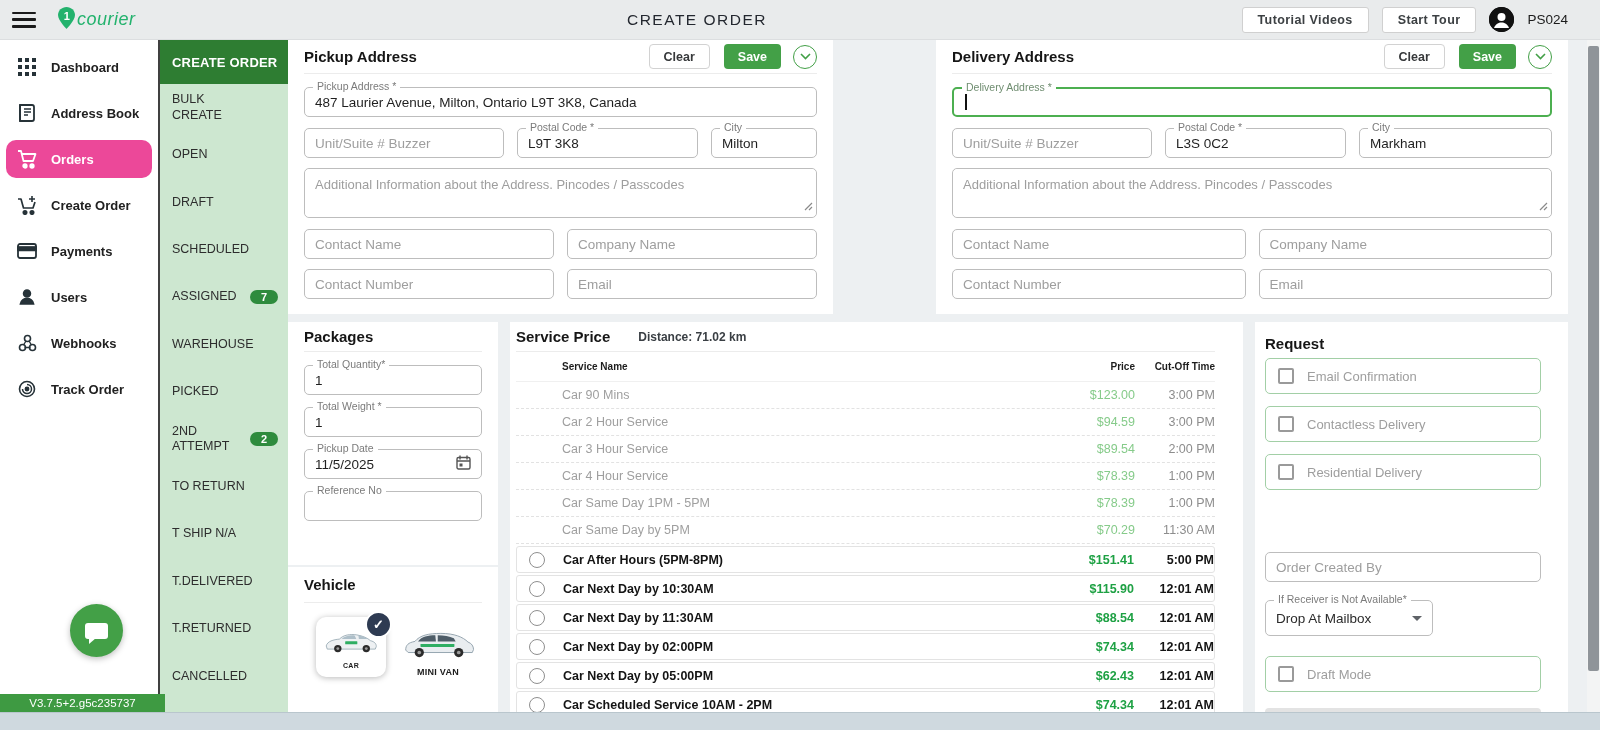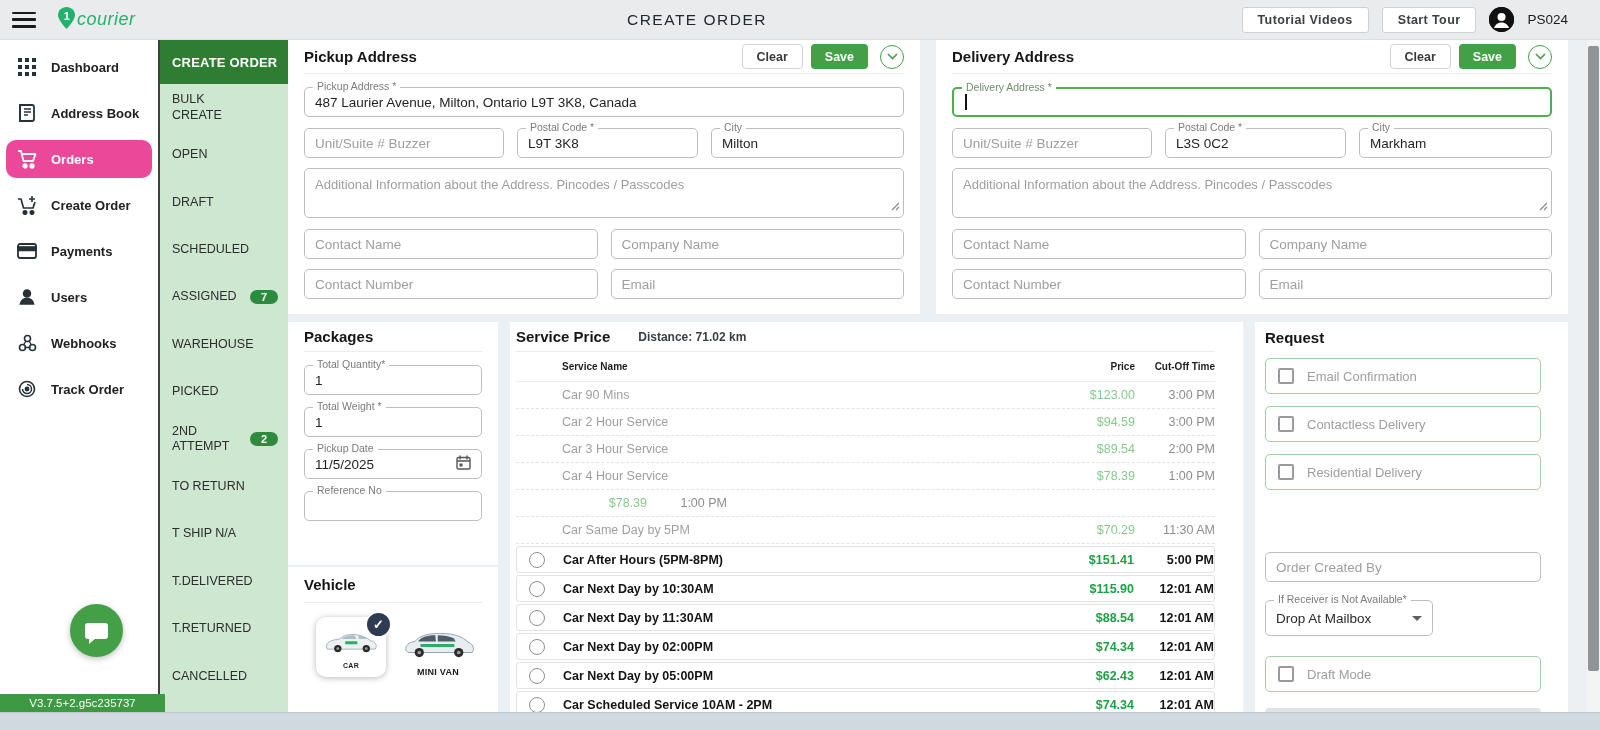--- a/index.html
+++ b/index.html
@@ -31,21 +31,21 @@
 .subbar-head{height:44px;background:#2e7d32;color:#fff;font-weight:700;font-size:13px;display:flex;align-items:center;padding-left:12px;letter-spacing:.2px;}
 .sub-item{height:47.4px;display:flex;align-items:center;padding:0 8px 0 12px;font-size:12.5px;color:#2d2d2d;cursor:pointer;position:relative;}
 .sub-item .lbl{max-width:76px;line-height:1.25;}
 .sub-badge{position:absolute;right:10px;background:#2e8b3d;color:#fff;font-size:11px;font-weight:700;border-radius:9px;padding:1px 11px;}
 
 
 .panel{position:absolute;background:#fff;}
 .sec-head{display:flex;align-items:center;height:34px;border-bottom:1px solid #ececec;}
 .sec-title{font-size:15px;font-weight:700;color:#161616;}
 .btn-clear{margin-left:auto;background:#fff;border:1px solid #d2d2d2;border-radius:4px;height:25px;padding:0 14px;font-size:12.5px;font-weight:700;color:#37393b;cursor:pointer;}
-.btn-save{margin-left:8px;background:#43a047;border:none;border-radius:4px;height:25px;padding:0 14px;font-size:12.5px;font-weight:700;color:#fff;cursor:pointer;}
+.btn-save{margin-left:14px;background:#43a047;border:none;border-radius:4px;height:25px;padding:0 14px;font-size:12.5px;font-weight:700;color:#fff;cursor:pointer;}
 .chev{margin-left:12px;width:24px;height:24px;border:1.5px solid #43a047;border-radius:50%;display:flex;align-items:center;justify-content:center;cursor:pointer;background:#fff;}
 
 .field{position:relative;border:1px solid #bdbdbd;border-radius:5px;background:#fff;height:30px;display:flex;align-items:center;padding:0 10px;}
 .field.focused{border:2px solid #4caf50;}
 .flabel{position:absolute;top:-7px;left:8px;background:#fff;padding:0 4px;font-size:10.5px;color:#7b7b7b;line-height:1;white-space:nowrap;}
 .field input{border:none;outline:none;width:100%;font-size:13.5px;color:#1f1f1f;background:transparent;}
 .field input::placeholder,.tarea::placeholder{color:#9e9e9e;opacity:1;}
 .faux-val{font-size:13.5px;color:#1c1c1c;white-space:nowrap;}
 .caret{display:inline-block;width:1.5px;height:16px;background:#111;margin-left:1px;vertical-align:middle;}
 .tarea-wrap{position:relative;border:1px solid #bdbdbd;border-radius:5px;height:50px;}
@@ -258,21 +258,21 @@
       <span class="lbl">T.DELIVERED</span>
     </div>
   <div class="sub-item">
       <span class="lbl">T.RETURNED</span>
     </div>
   <div class="sub-item">
       <span class="lbl">CANCELLED</span>
     </div>
 </div>
 
-<div class="panel" style="left:288px;top:40px;width:632px;height:274px;padding:0 16px;">
+<div class="panel" style="left:288px;top:40px;width:545px;height:274px;padding:0 16px;">
   <div class="sec-head">
     <span class="sec-title">Pickup Address</span>
     <button class="btn-clear">Clear</button>
     <button class="btn-save">Save</button>
     <span class="chev">
         <svg width="11" height="7" viewBox="0 0 11 7">
           <path d="M1 1l4.5 4.5L10 1" fill="none" stroke="#43a047" stroke-width="1.6"></path>
         </svg>
       </span>
   </div>
@@ -455,20 +455,21 @@
       <span class="sname">Car 3 Hour Service</span>
       <span class="sprice">$89.54</span>
       <span class="stime">2:00 PM</span>
     </div>
   <div class="srow disabled">
       <span class="sname">Car 4 Hour Service</span>
       <span class="sprice">$78.39</span>
       <span class="stime">1:00 PM</span>
     </div>
   <div class="srow disabled">
+      <span class="sname">Car Same Day 1PM - 5PM</span>
       <span class="sprice">$78.39</span>
       <span class="stime">1:00 PM</span>
     </div>
   <div class="srow disabled">
       <span class="sname">Car Same Day by 5PM</span>
       <span class="sprice">$70.29</span>
       <span class="stime">11:30 AM</span>
     </div>
   <div class="srow active">
       <span class="radio"></span>
@@ -502,21 +503,21 @@
     </div>
   <div class="srow active">
       <span class="radio"></span>
       <span class="sname">Car Scheduled Service 10AM - 2PM</span>
       <span class="sprice">$74.34</span>
       <span class="stime">12:01 AM</span>
     </div>
 </div>
 
 <div class="panel" style="left:1255px;top:322px;width:313px;height:408px;padding:0 27px 0 10px;">
-  <div style="height:30px;display:flex;align-items:center;">
+  <div style="height:30px;display:flex;align-items:flex-end;">
       <span class="sec-title">Request</span>
     </div>
   <div class="chk-row" style="margin-top:6px;">
     <span class="chk-box"></span>
     <span class="chk-lbl">Email Confirmation</span>
   </div>
   <div class="chk-row">
     <span class="chk-box"></span>
     <span class="chk-lbl">Contactless Delivery</span>
   </div>

